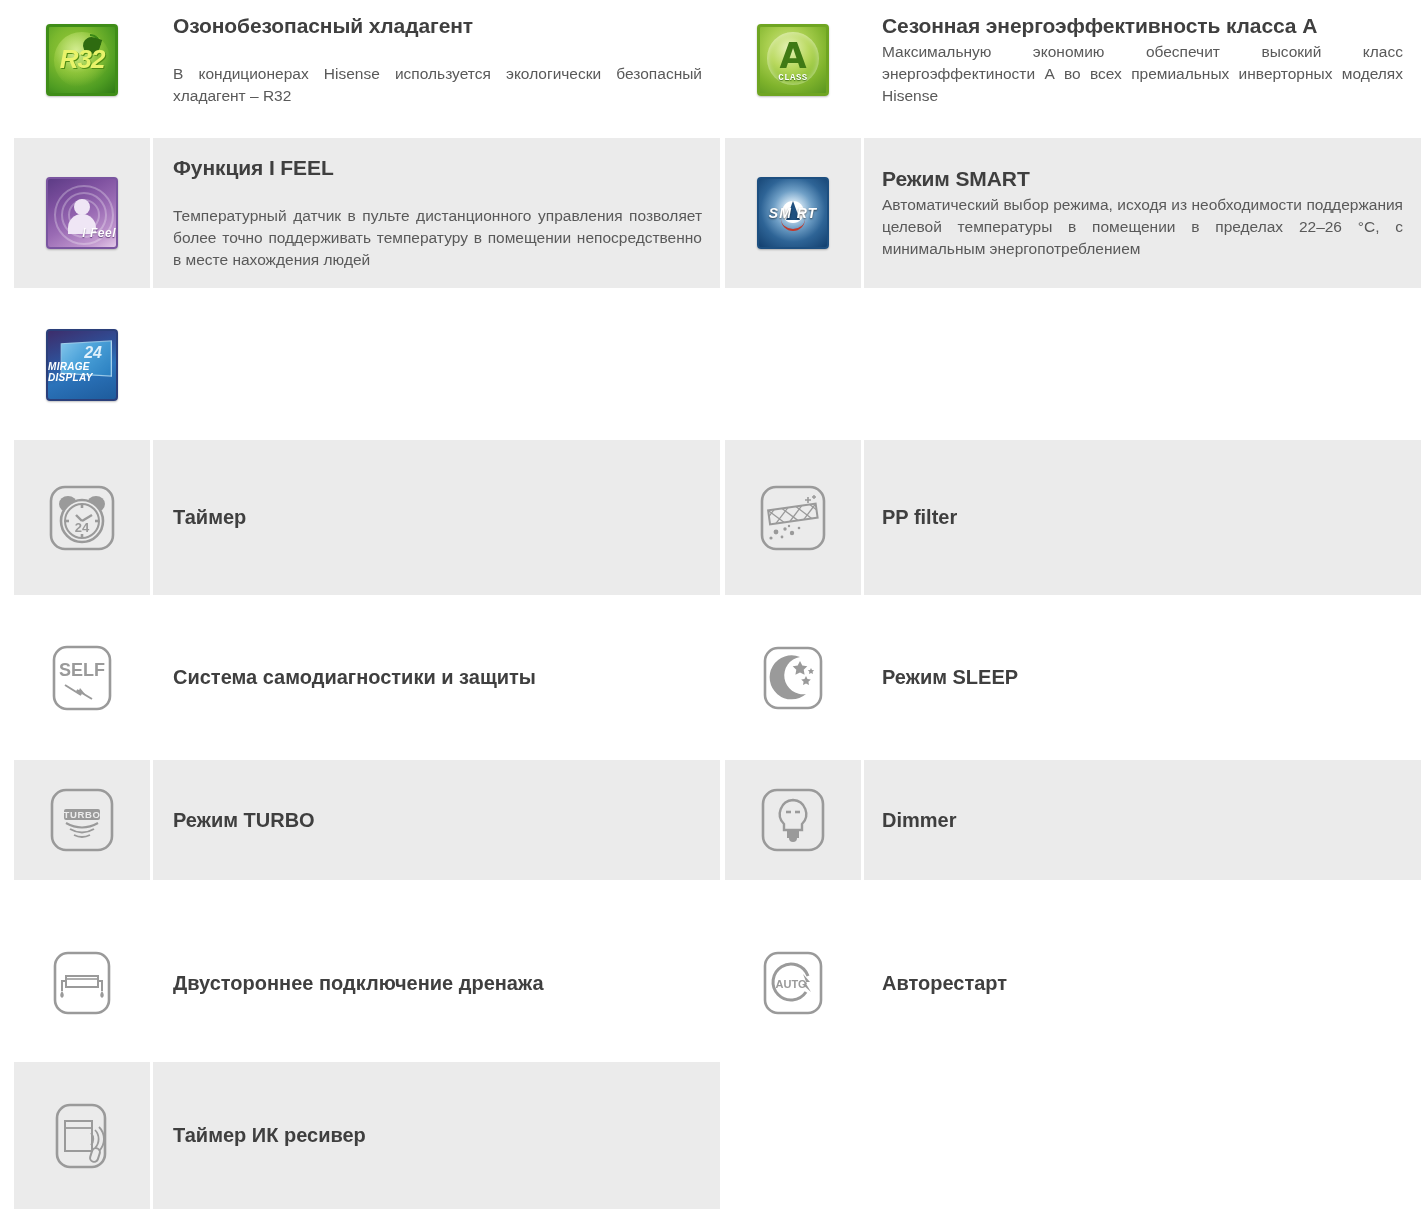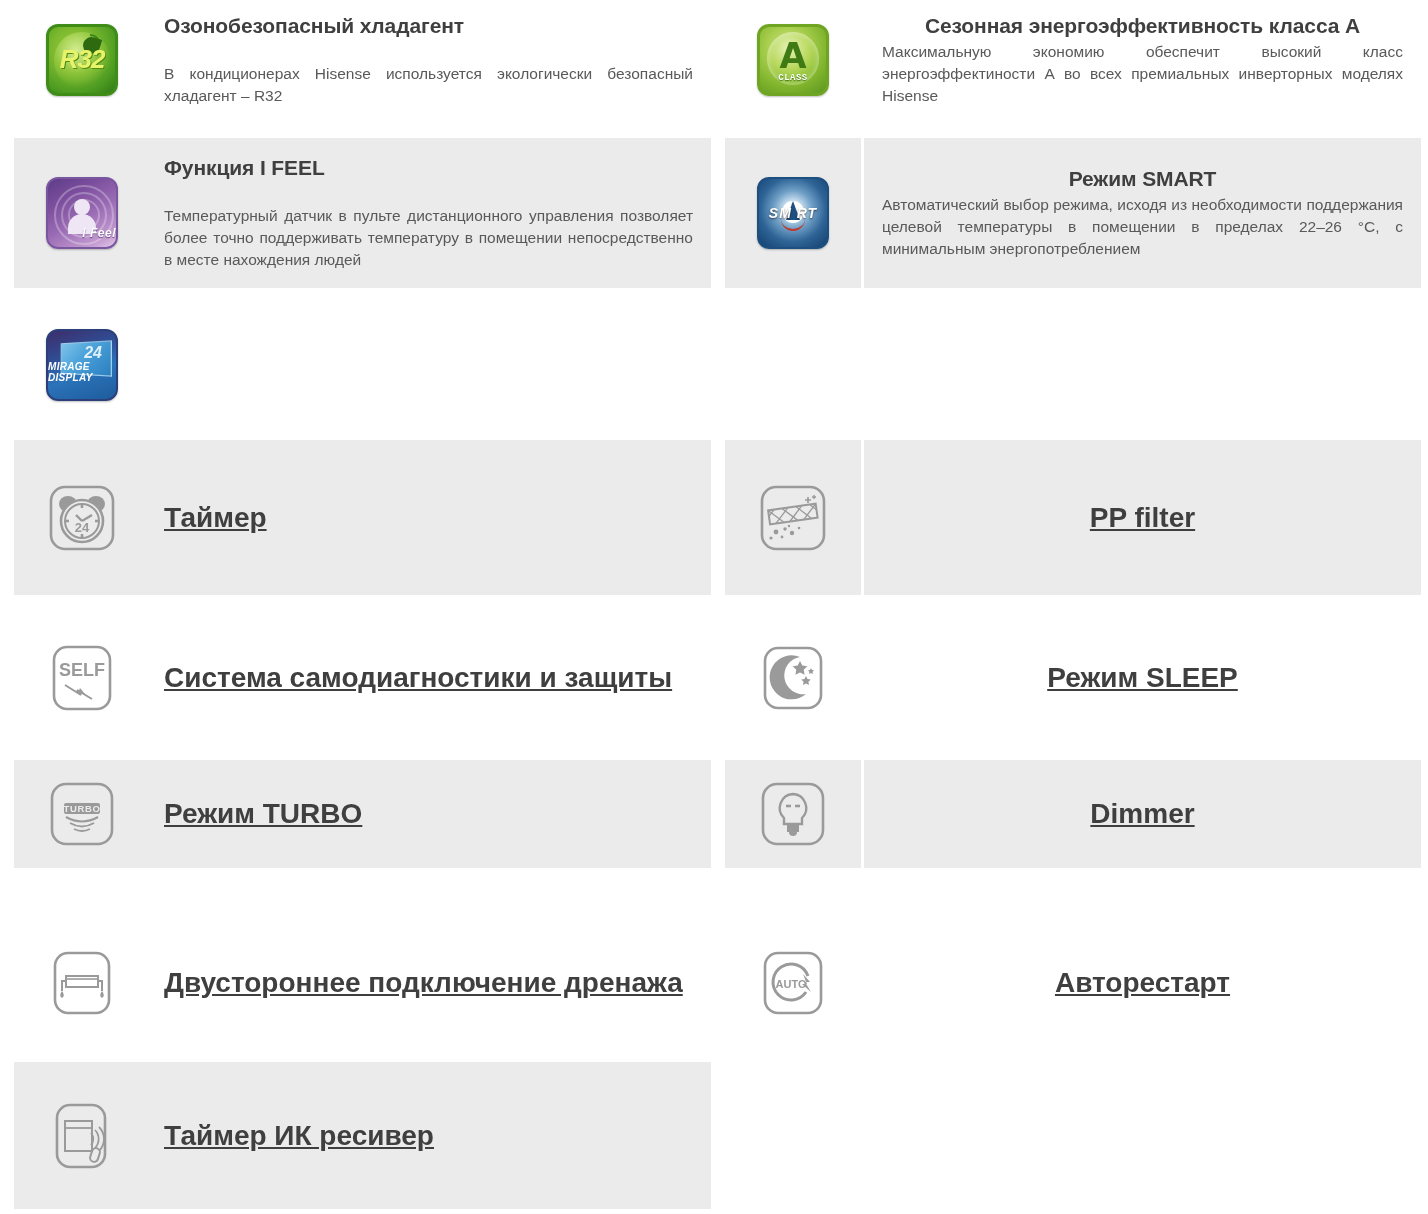--- a/index.html
+++ b/index.html
@@ -25,23 +25,23 @@
     top: 0; bottom: 0;
     background: #ebebeb;
   }
   .row.plain .panel-icon, .row.plain .panel-text { background: transparent; }
 
   .panel-icon { display: flex; align-items: center; justify-content: center; }
   .panel-text { display: flex; flex-direction: column; justify-content: center; }
 
   
   .col-left  .panel-icon { left: 14px;  width: 136px; }
-  .col-left  .panel-text { left: 144px; width: 567px; padding: 0 18px 0 20px; gap: 22px; }
+  .col-left  .panel-text { left: 153px; width: 567px; padding: 0 18px 0 20px; gap: 22px; }
   .col-right .panel-icon { left: 725px; width: 136px; }
-  .col-right .panel-text { left: 864px; width: 557px; padding: 0 18px 0 18px; align-items: center; }
+  .col-right .panel-text { left: 864px; width: 557px; padding: 0 18px 0 18px; }
 
   
   .col { position: absolute; top: 0; bottom: 0; left: 0; right: 0; }
 
   h3.title {
     margin: 0 0 2px 0;
     font-size: 21px;
     font-weight: bold;
     color: #3f3f3f;
     letter-spacing: -0.1px;
@@ -50,31 +50,30 @@
   p.desc {
     margin: 0;
     font-size: 15.5px;
     line-height: 1.42;
     color: #595959;
     text-align: justify;
     text-justify: inter-word;
   }
   p.desc.nojust { text-align: left; }
   .label-only {
-    font-size: 28px;
+    font-size: 20px;
     color: #4a4a4a;
     font-weight: normal;
-    text-decoration: underline;
   }
   .label-only.bold { font-weight: bold; color: #3f3f3f; }
 
   
   .logo {
     width: 72px; height: 72px;
-    border-radius: 12px;
+    border-radius: 4px;
     position: relative;
     overflow: hidden;
     box-shadow: 0 1px 2px rgba(0,0,0,.25);
   }
   .logo-text {
     position: absolute; width: 100%; text-align: right;
     font-style: italic; font-weight: bold; color: #fff;
     letter-spacing: .5px;
   }
 
@@ -379,21 +378,21 @@
             <path d="M53 25 l1 2 2.2 .3 -1.6 1.5 .4 2.2 -2-1 -2 1 .4-2.2 -1.6-1.5 2.2-.3 Z" fill="currentColor" stroke="none"></path>
           </svg>
         </div>
       </div>
       <div class="panel-text">
         <div class="label-only bold">Режим SLEEP</div>
       </div>
     </div>
   </div>
 
-  <div class="row" style="top:760px;height:108px;">
+  <div class="row" style="top:760px;height:120px;">
     <div class="col col-left">
       <div class="panel-icon">
         <div class="oicon">
           <svg viewBox="0 0 70 70" fill="none" stroke="currentColor" stroke-width="2.6">
             <rect x="5" y="5" width="60" height="60" rx="14"></rect>
             <rect x="17" y="24" width="36" height="11" rx="2" fill="currentColor" stroke="none"></rect>
             <text x="35" y="33" font-family="Liberation Sans, sans-serif" font-size="9.5" font-weight="bold" fill="#ebebeb" stroke="none" text-anchor="middle" letter-spacing="0.6">TURBO</text>
             <path d="M19 38 Q35 47 51 38" stroke-width="2.2"></path>
             <path d="M23 44 Q35 51 47 44" stroke-width="2"></path>
             <path d="M27 50 Q35 54 43 50" stroke-width="1.8"></path>

